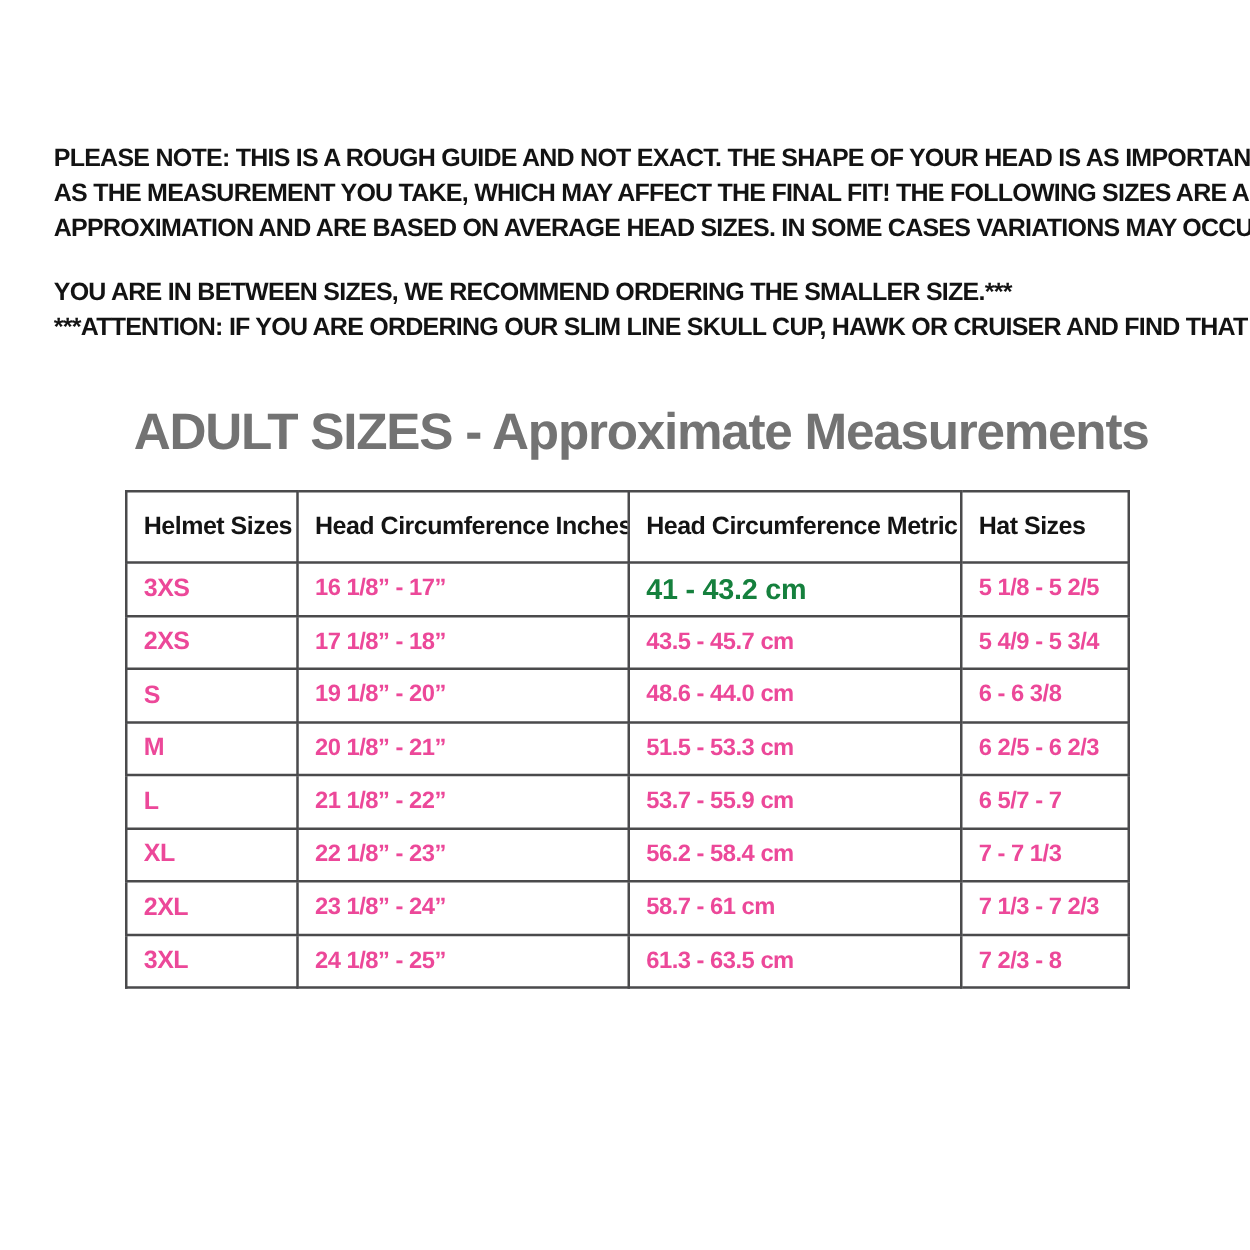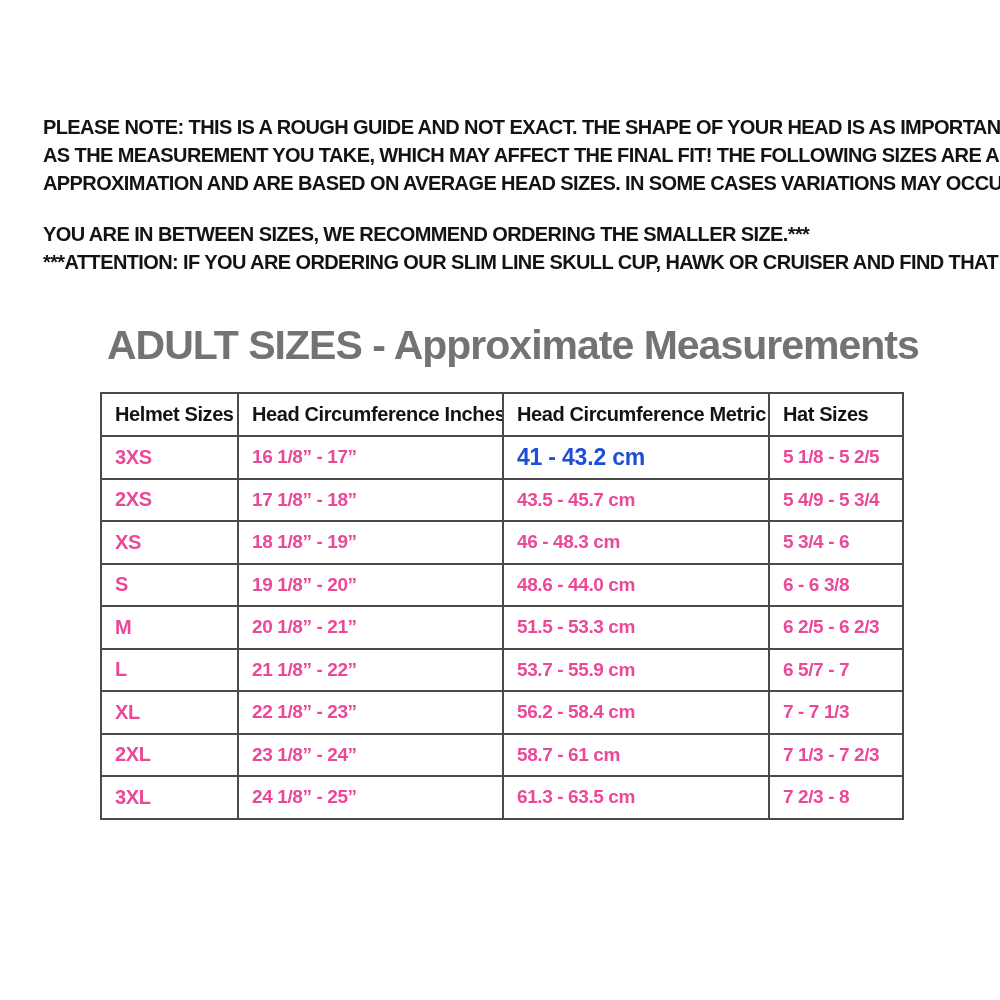--- a/index.html
+++ b/index.html
@@ -49,38 +49,38 @@
   }
   .size-table th, .size-table td {
     border: 2px solid #4a4a4c;
     text-align: left;
     vertical-align: middle;
     padding-left: 13px;
     overflow: hidden;
     white-space: nowrap;
   }
   .size-table th {
-    height: 43px;
+    height: 57px;
     font-size: 20px;
     font-weight: bold;
     letter-spacing: -0.4px;
     color: #141414;
   }
   .size-table td {
     height: 42.5px;
     font-size: 19px;
     font-weight: bold;
     letter-spacing: -0.4px;
     color: #ec4899;
   }
   .size-table td.col-helmet { font-size: 20px; }
   .size-table td.emph {
     font-size: 23px;
     letter-spacing: -0.2px;
-    color: #1d4ed8;
+    color: #15803d;
     border-radius: 17px;
   }
   col.c1 { width: 137px; }
   col.c2 { width: 265px; }
   col.c3 { width: 266px; }
   col.c4 { width: 134px; }
 </style>
 </head>
 <body>
 
@@ -122,26 +122,20 @@
           <td class="emph">41 - 43.2 cm</td>
           <td>5 1/8 - 5 2/5</td>
         </tr>
         <tr>
           <td class="col-helmet">2XS</td>
           <td>17 1/8” - 18”</td>
           <td>43.5 - 45.7 cm</td>
           <td>5 4/9 - 5 3/4</td>
         </tr>
         <tr>
-          <td class="col-helmet">XS</td>
-          <td>18 1/8” - 19”</td>
-          <td>46 - 48.3 cm</td>
-          <td>5 3/4 - 6</td>
-        </tr>
-        <tr>
           <td class="col-helmet">S</td>
           <td>19 1/8” - 20”</td>
           <td>48.6 - 44.0 cm</td>
           <td>6 - 6 3/8</td>
         </tr>
         <tr>
           <td class="col-helmet">M</td>
           <td>20 1/8” - 21”</td>
           <td>51.5 - 53.3 cm</td>
           <td>6 2/5 - 6 2/3</td>

